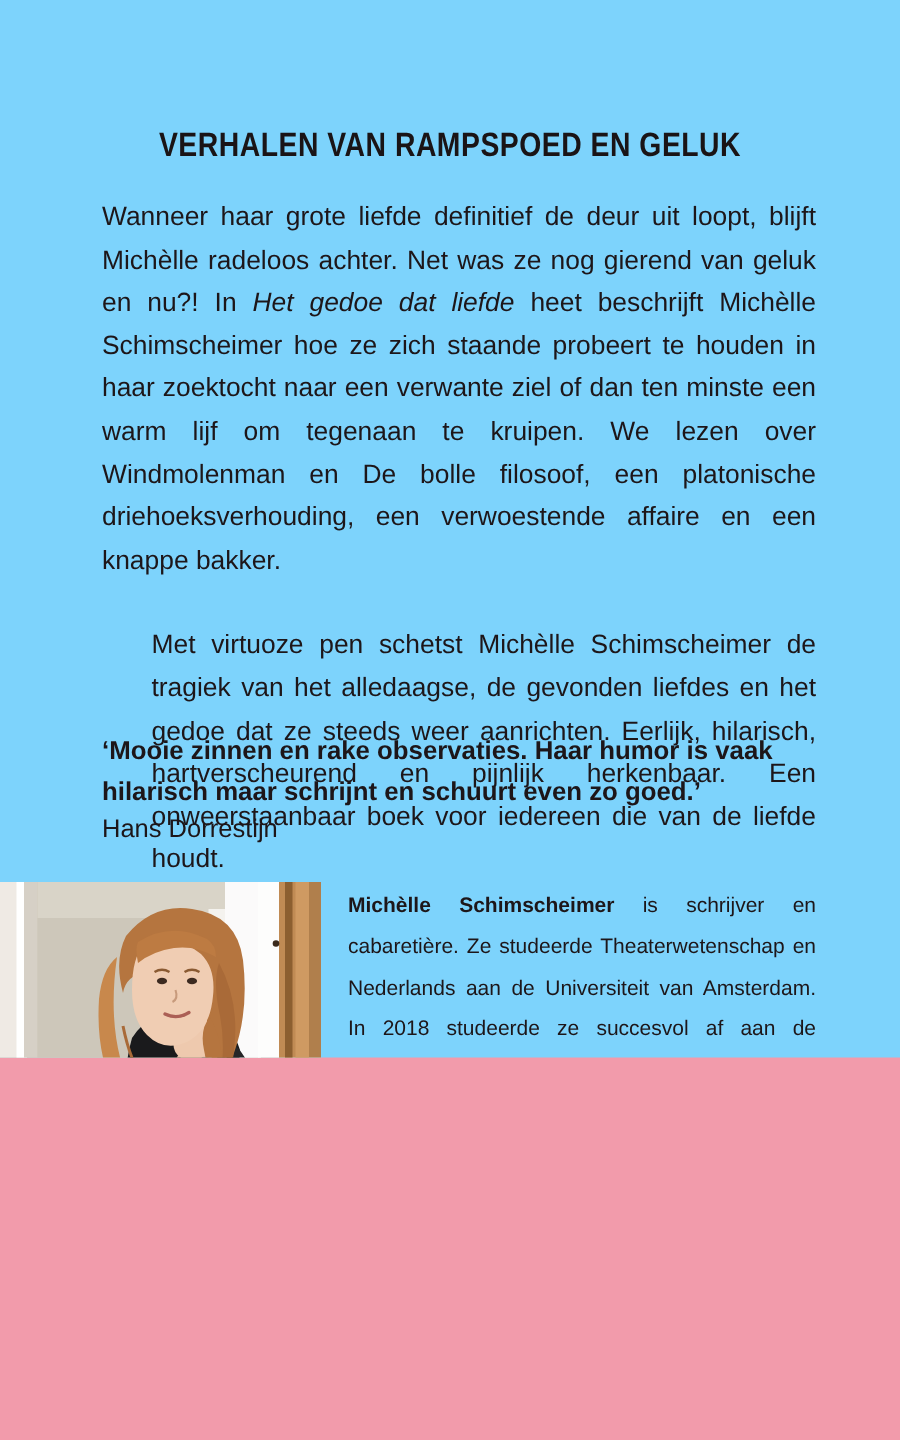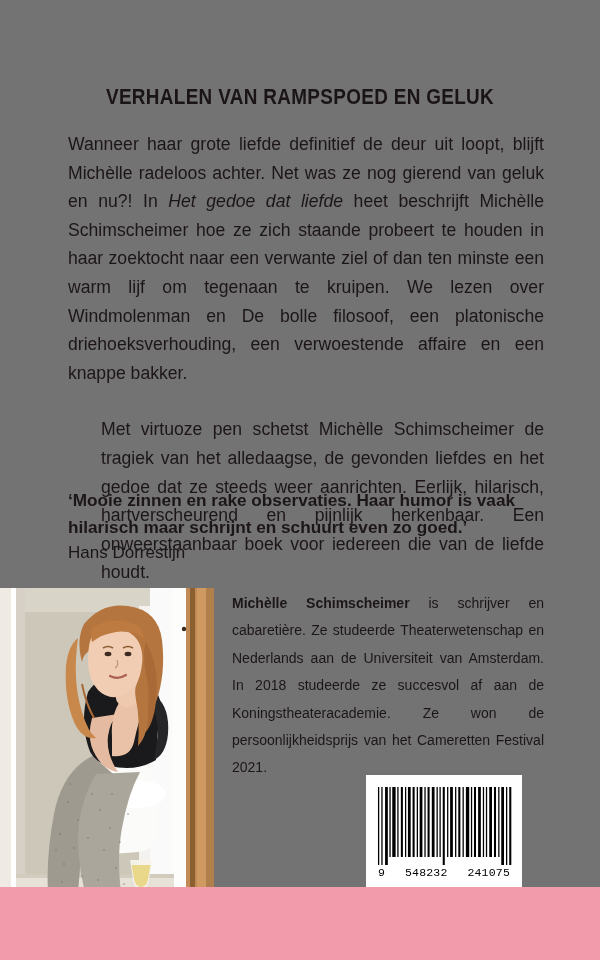--- a/index.html
+++ b/index.html
@@ -10,22 +10,22 @@
     width: 600px;
     height: 960px;
     overflow: hidden;
     background: #f29bab;
     font-family: "Liberation Sans", sans-serif;
     -webkit-font-smoothing: antialiased;
   }
   .cover {
     position: relative;
     width: 600px;
-    height: 887px;
-    background: #737373;
+    height: 705px;
+    background: #7dd3fc;
     overflow: hidden;
   }
 
   
   .headline {
     position: absolute;
     left: 0;
     top: 84px;
     width: 600px;
     text-align: center;

